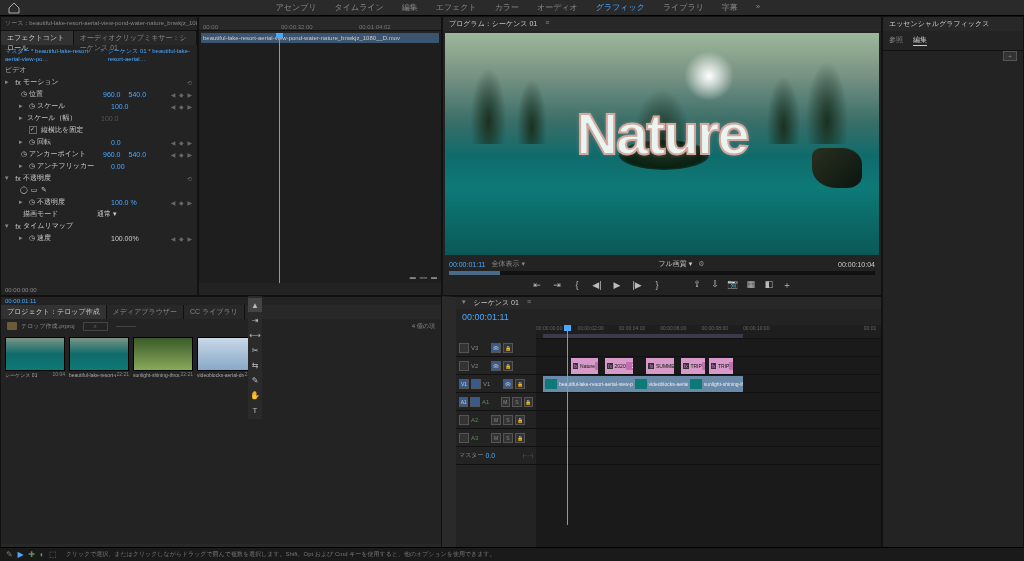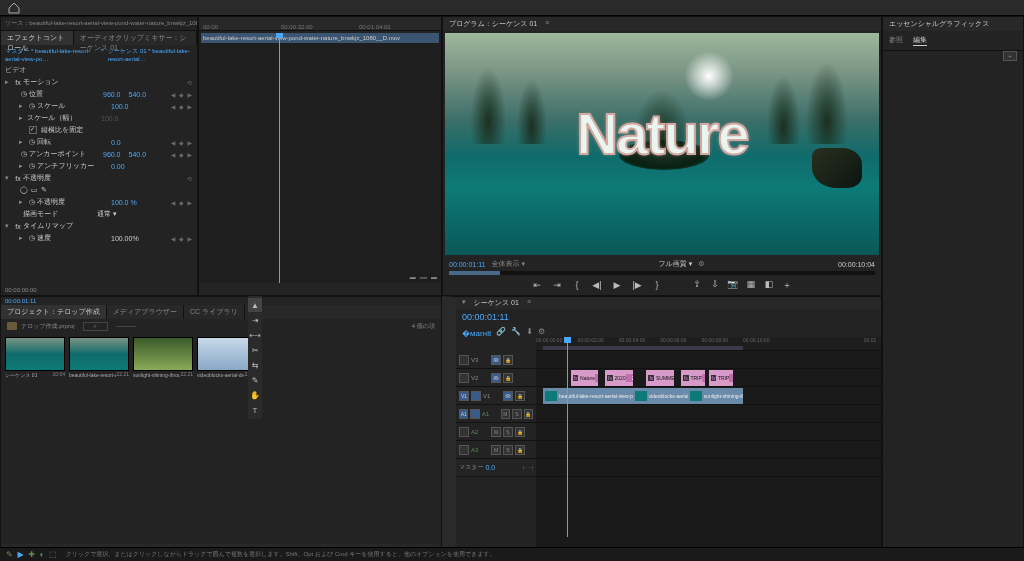--- a/index.html
+++ b/index.html
@@ -129,20 +129,32 @@
 .statusbar { position:absolute; bottom:0; left:0; right:0; height:14px; background:#1a1a1a; border-top:1px solid #000; font-size:6px; color:#777; padding:2px 6px; display:flex; gap:6px; align-items:center;}
 .statusbar .sicons span{font-size:8px;margin-right:3px;color:#6a8a5a;}
 </style>
 </head>
 <body>
 
 <div class="topbar">
   <span class="home"><svg viewBox="0 0 12 12">
         <path d="M1 6 L6 1 L11 6 L11 11 L1 11 Z" fill="none" stroke="#aaa"></path>
       </svg></span>
+  <div class="workspaces">
+    <span>アセンブリ</span>
+    <span>タイムライン</span>
+    <span>編集</span>
+    <span>エフェクト</span>
+    <span>カラー</span>
+    <span>オーディオ</span>
+    <span class="active">グラフィック</span>
+    <span>ライブラリ</span>
+    <span>字幕</span>
+    <span>»</span>
+  </div>
 </div>
 
 <div class="main-grid">
 
   <div class="panel">
     <div class="ec-src">ソース：beautiful-lake-resort-aerial-view-pond-water-nature_bnwkjz_1080__D.mov</div>
     <div class="ec-header">
       <div class="tab active">エフェクトコントロール</div>
       <div class="tab">オーディオクリップミキサー：シーケンス 01</div>
     </div>
@@ -369,29 +381,20 @@
 
   <div class="panel timeline">
     <div class="tlhead">
         <span>▾</span>
         <span class="on">シーケンス 01</span>
         <span>≡</span>
       </div>
     <div class="tltc">
       <span class="tc">00:00:01:11</span>
     </div>
-    <div class="tltc" style="height:12px;">
-      <div class="icons">
-        <span style="color:#4aa8ff;">�магнit</span>
-        <span style="color:#4aa8ff;">🔗</span>
-        <span>🔧</span>
-        <span>⬇</span>
-        <span>⚙</span>
-      </div>
-    </div>
     <div class="ruler">
       <span class="tick" style="left:0%">00:00:00:00</span>
       <span class="tick" style="left:12%">00:00:02:00</span>
       <span class="tick" style="left:24%">00:00:04:00</span>
       <span class="tick" style="left:36%">00:00:06:00</span>
       <span class="tick" style="left:48%">00:00:08:00</span>
       <span class="tick" style="left:60%">00:00:10:00</span>
       <span class="tick" style="left:95%">00:01</span>
       <div class="workarea"></div>
       <div class="yellowbar"></div>

